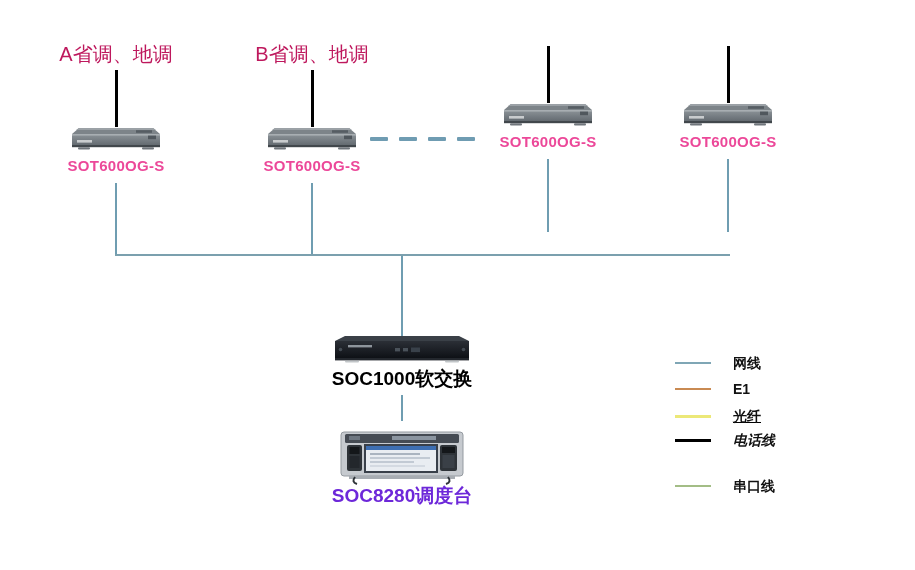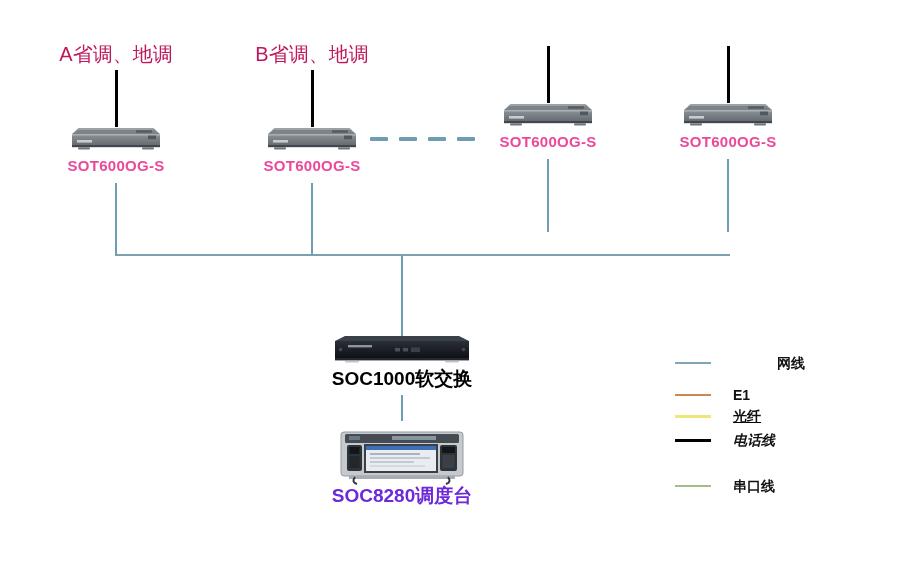--- a/index.html
+++ b/index.html
@@ -54,22 +54,22 @@
   .vline-teal2 { width: 2px; height: 26px; background: #6f9db1; margin: 5px auto 0; }
   .device-soc8280 { display: block; width: 124px; height: 56px; margin: 8px auto 0; }
   .console-label {
     font-size: 19px; font-weight: bold; color: #6d28d9;
     line-height: 22px; margin-top: 0; white-space: nowrap;
   }
 
   
   .legend { position: absolute; left: 675px; top: 354px; width: 170px; height: 130px; }
   .legend-row { position: absolute; left: 0; display: flex; align-items: center; height: 18px; }
-  .lr-0 { top: 0; gap: 44px; }
-  .lr-1 { top: 26px; margin-top: 6px; }
+  .lr-0 { top: 0; }
+  .lr-1 { top: 26px; }
   .lr-2 { top: 53px; text-decoration: underline; }
   .lr-3 { top: 77px; font-style: italic; }
   .lr-4 { top: 123px; }
   .legend-line { width: 36px; height: 2px; }
   .lc-0 { background: #7fa6b5; }
   .lc-1 { background: #c98a52; }
   .lc-2 { background: #ece878; height: 3px; }
   .lc-3 { background: #000000; height: 3px; }
   .lc-4 { background: #a3bd86; }
   .legend-label {

